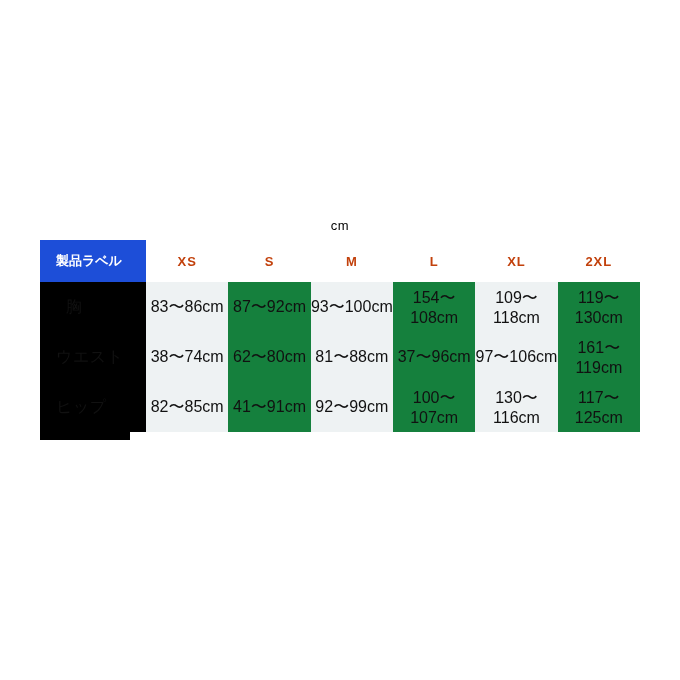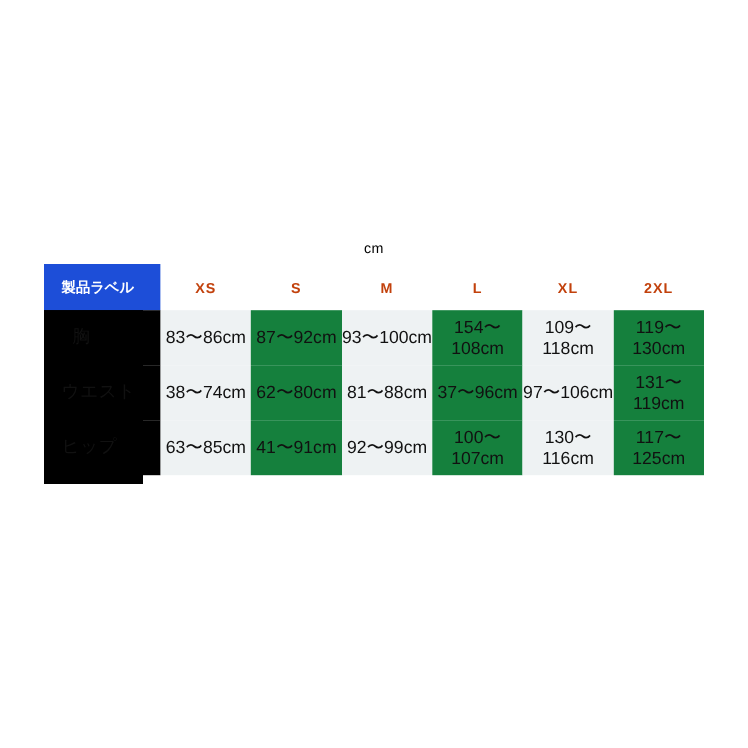--- a/index.html
+++ b/index.html
@@ -140,25 +140,25 @@
           <td class="cell shaded">109〜118cm</td>
           <td class="cell">119〜130cm</td>
         </tr>
         <tr class="body-row">
           <td class="row-label">ウエスト</td>
           <td class="cell shaded">38〜74cm</td>
           <td class="cell">62〜80cm</td>
           <td class="cell shaded">81〜88cm</td>
           <td class="cell">37〜96cm</td>
           <td class="cell shaded">97〜106cm</td>
-          <td class="cell">131〜119cm</td>
+          <td class="cell">161〜119cm</td>
         </tr>
         <tr class="body-row">
           <td class="row-label">ヒップ</td>
-          <td class="cell shaded">63〜85cm</td>
+          <td class="cell shaded">82〜85cm</td>
           <td class="cell">41〜91cm</td>
           <td class="cell shaded">92〜99cm</td>
           <td class="cell">100〜107cm</td>
           <td class="cell shaded">130〜116cm</td>
           <td class="cell">117〜125cm</td>
         </tr>
       </tbody>
     </table>
   </div>
 

